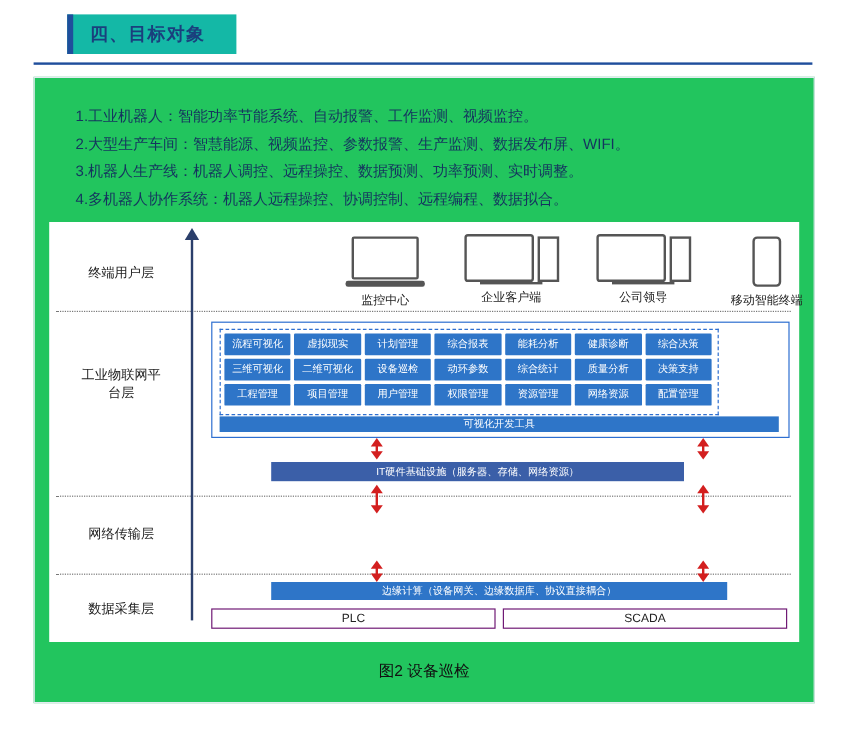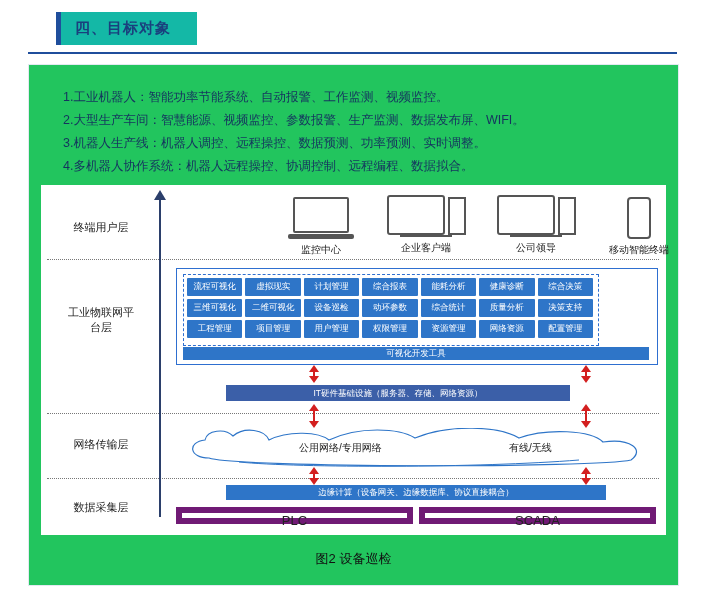--- a/index.html
+++ b/index.html
@@ -122,21 +122,21 @@
   
   .edge-bar{
     position:absolute;left:185px;top:300px;width:380px;height:15px;
     background:#2e75c8;color:#fff;font-size:8.5px;text-align:center;line-height:15px;
   }
   .bottom-boxes{
     position:absolute;left:135px;top:322px;width:480px;height:17px;
     display:flex;gap:6px;
   }
   .bbox{
-    flex:1;border:6px solid #701a75;background:#fff;font-size:13px;
+    flex:1;border:1px solid #701a75;background:#fff;font-size:10px;
     text-align:center;line-height:15px;color:#222;
   }
   
   .caption{
     position:absolute;left:0;top:485px;width:649px;text-align:center;
     font-size:13px;color:#111;
   }
 </style>
 </head>
 <body>
@@ -249,30 +249,20 @@
       <div class="up"></div>
         <div class="shaft" style="height:12px"></div>
         <div class="dn" style="top:17px"></div>
     </div>
     <div class="red-arrow" style="left:540px;top:219px;height:24px">
       <div class="up"></div>
         <div class="shaft" style="height:12px"></div>
         <div class="dn" style="top:17px"></div>
     </div>
 
-    <div class="cloud">
-      <svg width="478" height="42" viewBox="0 0 478 42">
-        <path d="M30,30 C10,30 8,14 26,12 C28,2 46,0 54,8 C66,-2 86,2 90,12
-                 C110,2 140,4 150,12 C180,-2 220,0 236,10 C270,-4 320,-2 340,10
-                 C368,0 412,2 424,14 C452,10 466,22 452,32 C420,40 60,40 30,30 Z" fill="none" stroke="#2e75c8" stroke-width="1.2"></path>
-        <path d="M60,34 C120,40 300,40 400,32" fill="none" stroke="#2e75c8" stroke-width="1"></path>
-      </svg>
-      <div class="cloud-text" style="left:120px">公用网络/专用网络</div>
-      <div class="cloud-text" style="left:330px">有线/无线</div>
-    </div>
 
     <div class="red-arrow" style="left:268px;top:282px;height:18px">
       <div class="up"></div>
         <div class="shaft" style="height:6px"></div>
         <div class="dn" style="top:11px"></div>
     </div>
     <div class="red-arrow" style="left:540px;top:282px;height:18px">
       <div class="up"></div>
         <div class="shaft" style="height:6px"></div>
         <div class="dn" style="top:11px"></div>

